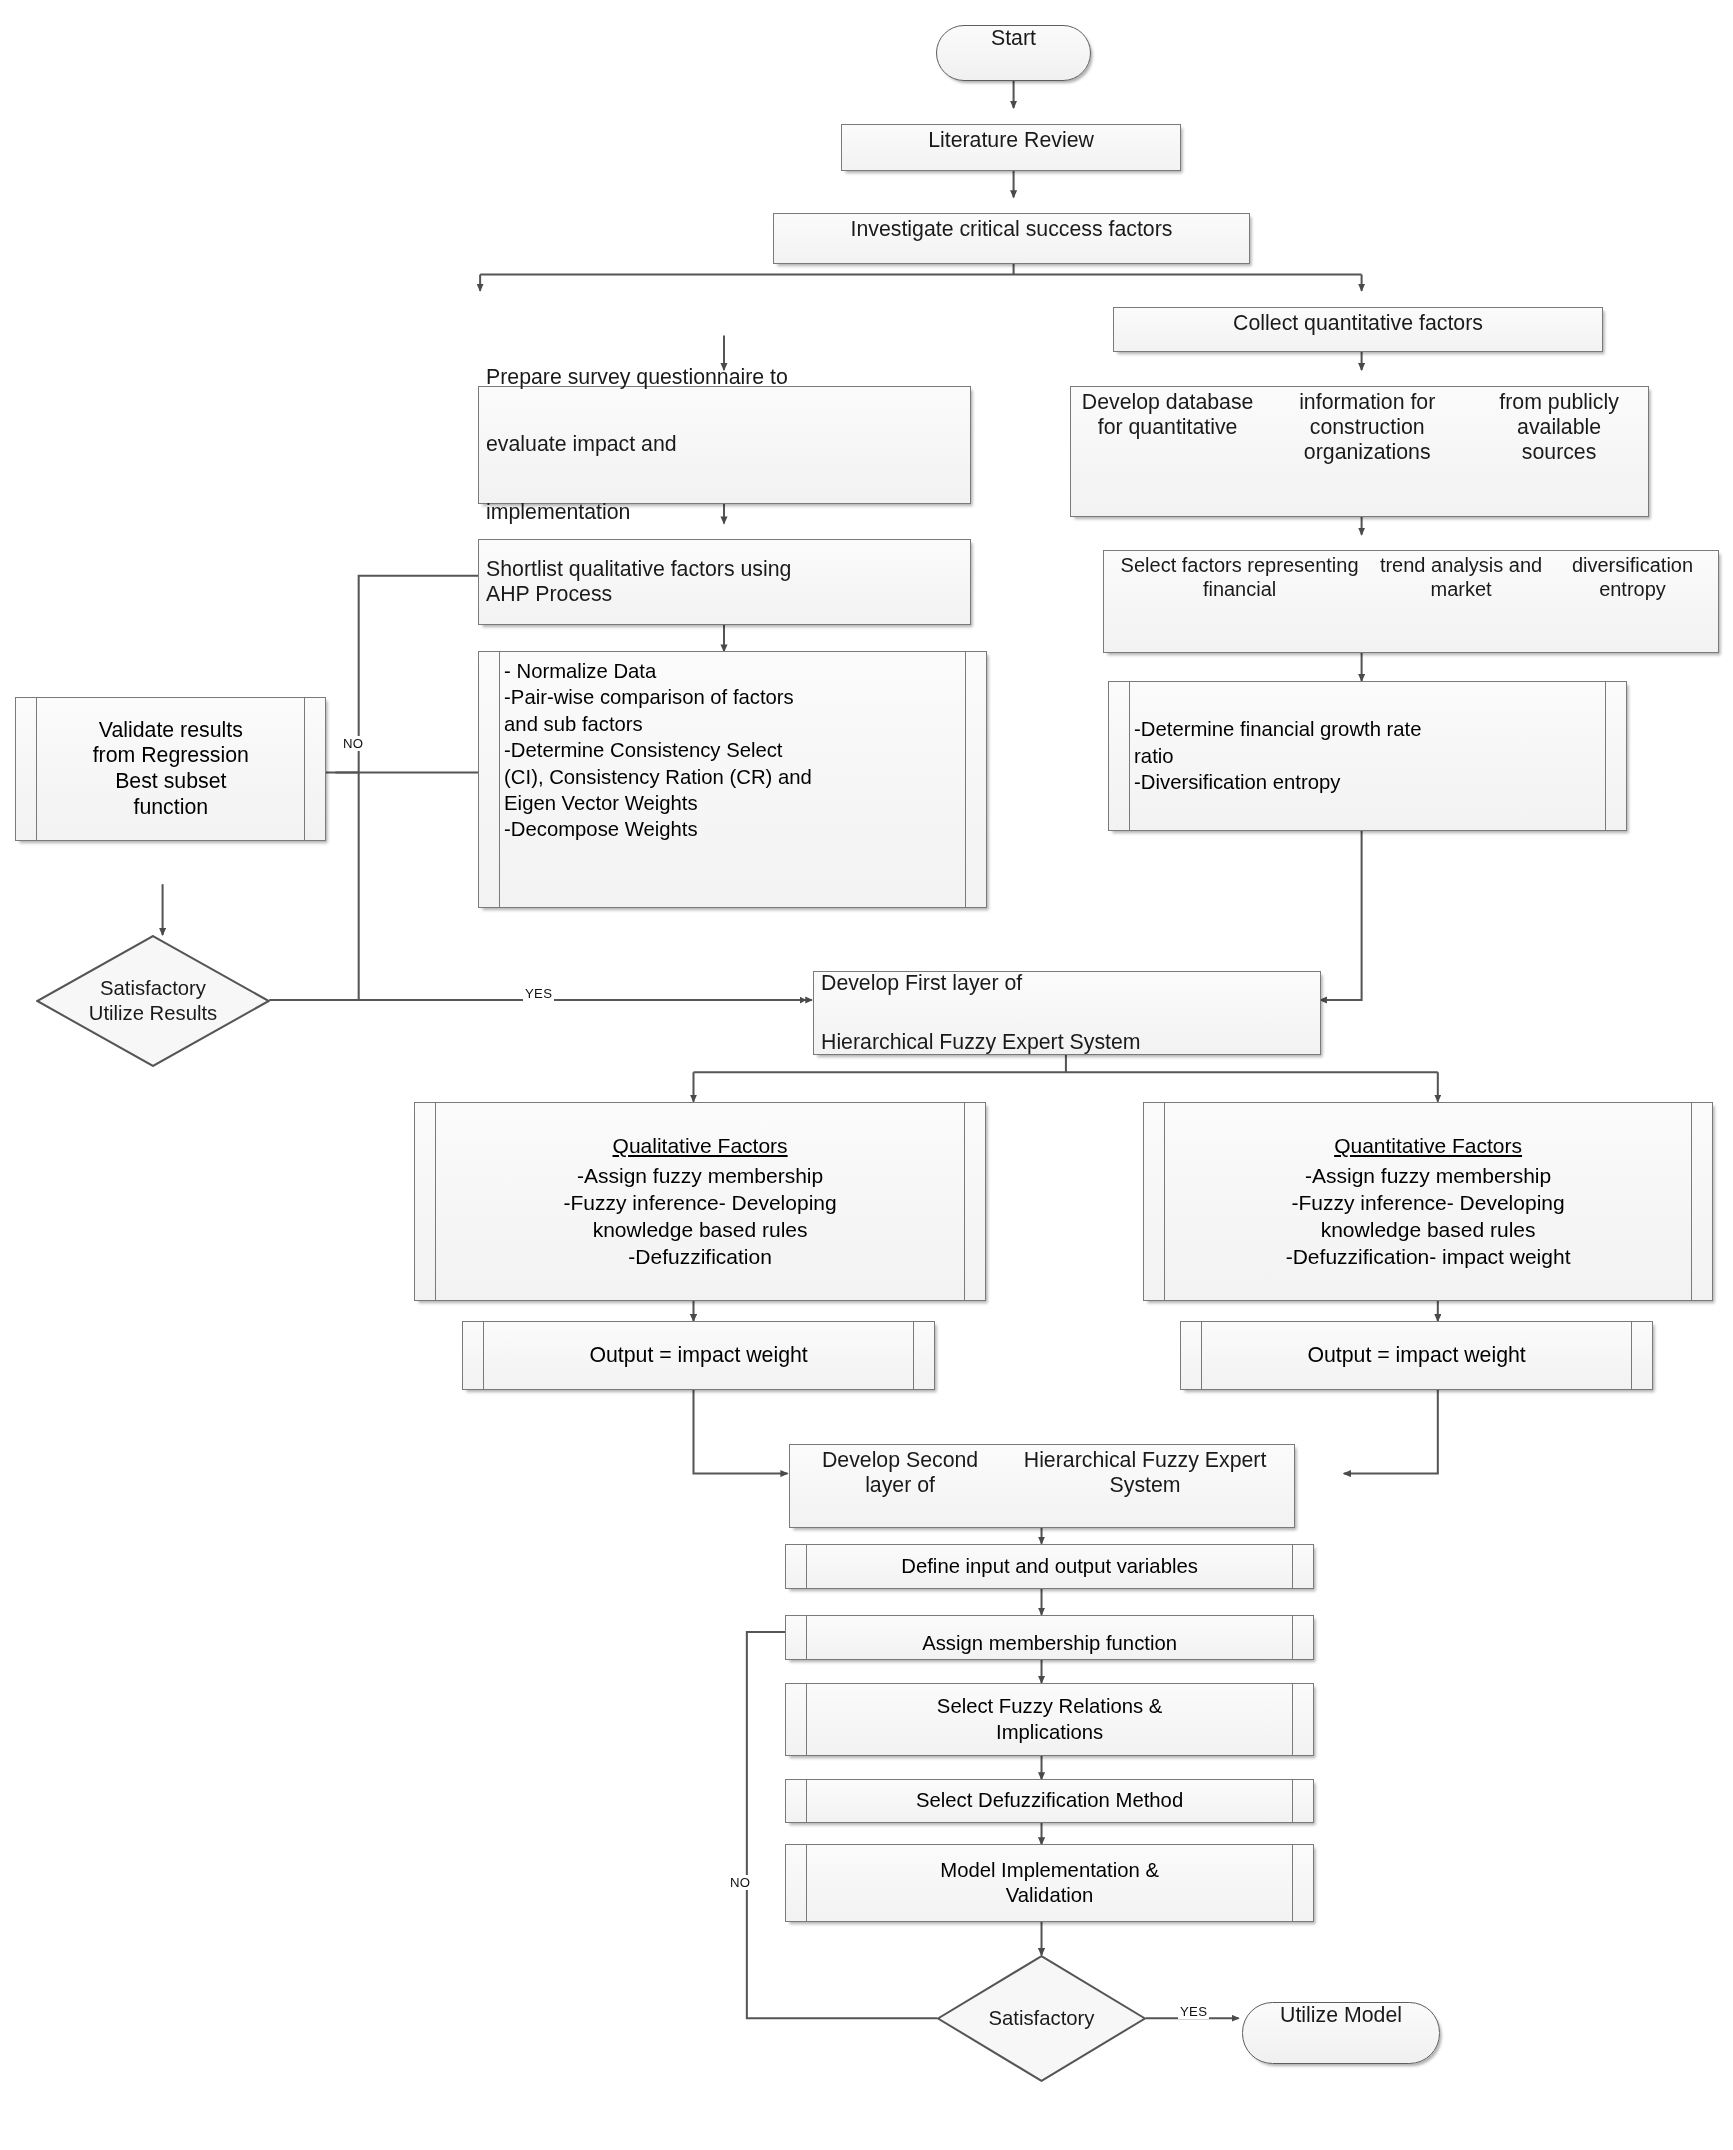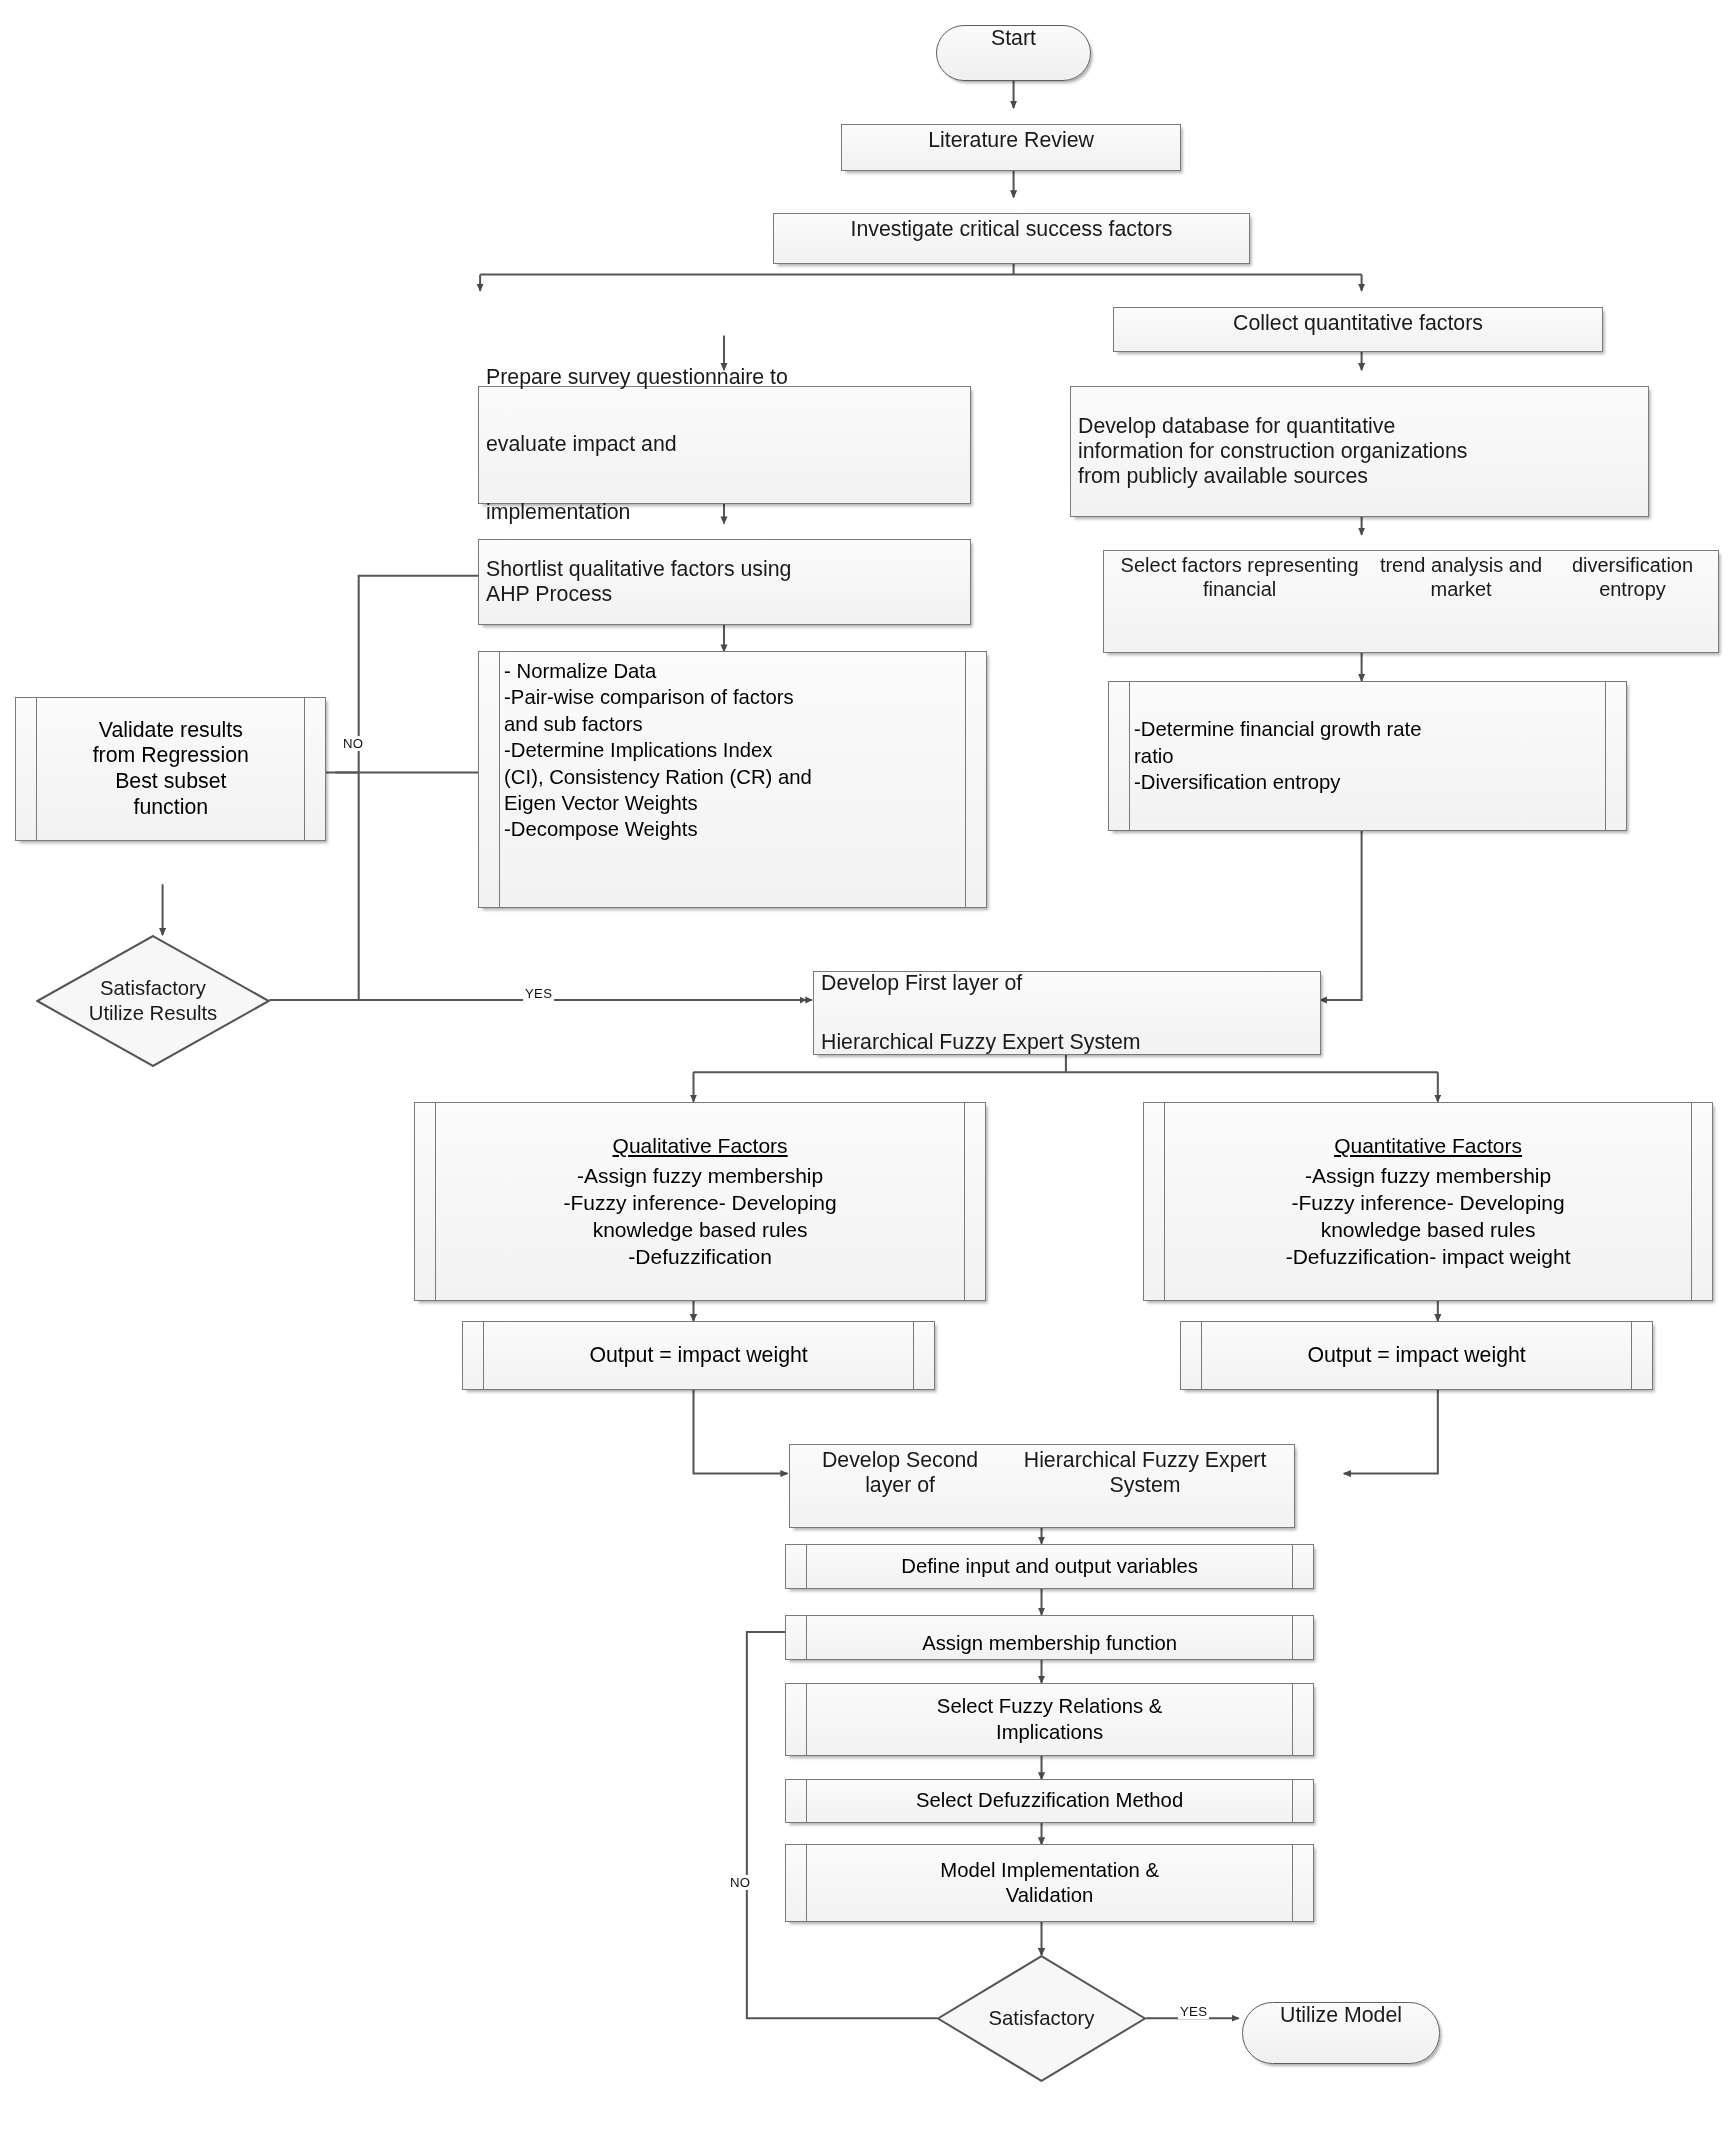--- a/index.html
+++ b/index.html
@@ -147,21 +147,21 @@
   <div class="node proc" style="left:1113px;top:291px;width:490px;height:45px;font-size:21.3px;">
     <span class="txt">Collect quantitative factors</span>
   </div>
 
   <div class="node proc" style="left:478px;top:370px;width:493px;height:118px;font-size:21.3px;flex-direction:column;gap:42px;">
     <span class="txt">Prepare survey questionnaire to</span>
     <span class="txt">evaluate impact and</span>
     <span class="txt">implementation</span>
   </div>
 
-  <div class="node proc" style="left:1070px;top:370px;width:579px;height:131px;font-size:21.3px;flex-direction:column;">
+  <div class="node proc" style="left:1070px;top:370px;width:579px;height:131px;font-size:21.3px;">
     <span class="txt">Develop database for quantitative</span>
     <span class="txt">information for construction organizations</span>
     <span class="txt">from publicly available sources</span>
   </div>
 
   <div class="node proc" style="left:478px;top:523px;width:493px;height:86px;font-size:21.3px;flex-direction:column;">
     <span class="txt">Shortlist qualitative factors using</span>
     <span class="txt">AHP Process</span>
   </div>
 
@@ -169,21 +169,21 @@
     <span class="txt">Select factors representing financial</span>
     <span class="txt">trend analysis and market</span>
     <span class="txt">diversification entropy</span>
   </div>
 
   <div class="predef" style="left:478px;top:651px;width:493px;height:249px;font-size:20.3px;display:flex;align-items:flex-start;justify-content:flex-start;">
     <div class="lefttxt" style="padding-left:18px;padding-top:3px;">
       <div>- Normalize Data</div>
       <div>-Pair-wise comparison of factors</div>
       <div>and sub factors</div>
-      <div>-Determine Implications Index</div>
+      <div>-Determine Consistency Select</div>
       <div>(CI), Consistency Ration (CR) and</div>
       <div>Eigen Vector Weights</div>
       <div>-Decompose Weights</div>
     </div>
   </div>
 
   <div class="predef" style="left:1108px;top:681px;width:503px;height:142px;font-size:20.3px;display:flex;align-items:center;justify-content:flex-start;">
     <div class="lefttxt" style="padding-left:18px;">
       <div>-Determine financial growth rate</div>
       <div>ratio</div>

